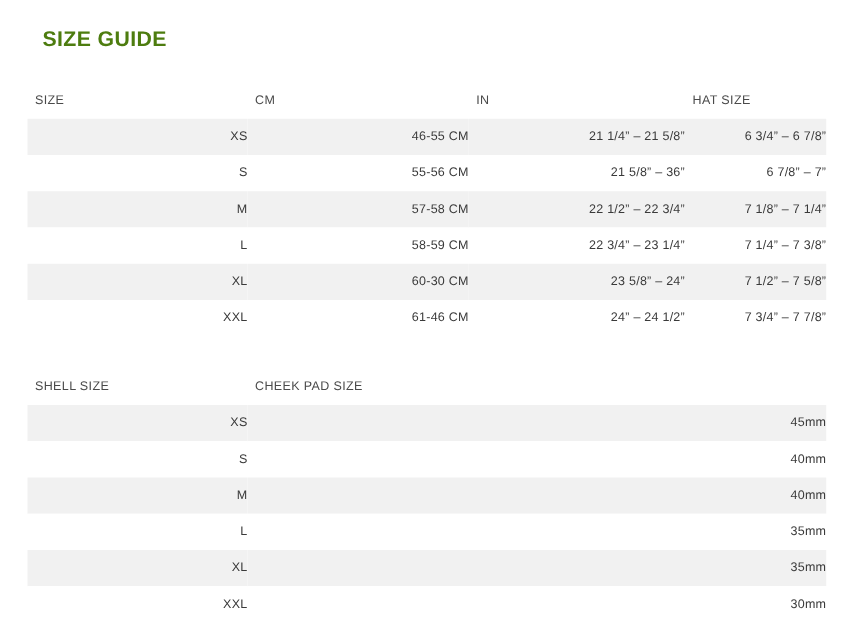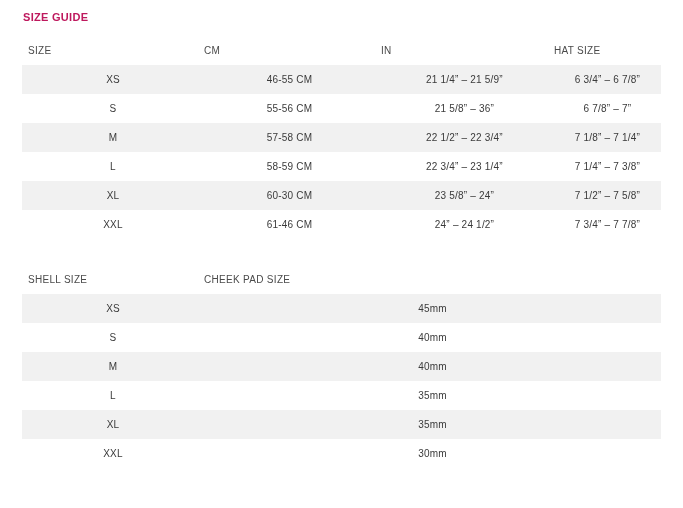--- a/index.html
+++ b/index.html
@@ -15,26 +15,26 @@
     overflow: hidden;
   }
   .page {
     width: 683px;
     height: 508px;
     box-sizing: border-box;
     padding: 0 22px;
     position: relative;
   }
   .page-title {
-    font-size: 11px;
+    font-size: 17px;
     font-weight: bold;
-    color: #be185d;
+    color: #4d7c0f;
     letter-spacing: 0.3px;
     padding: 10px 0 12px 0;
-    margin: 1px;
+    margin: 12px;
   }
   table.size-table {
     width: 639px;
     border-collapse: collapse;
     table-layout: fixed;
     font-size: 10px;
   }
   table.size-table col.c1 { width: 176px; }
   table.size-table col.c2 { width: 177px; }
   table.size-table col.c3 { width: 173px; }
@@ -46,21 +46,21 @@
   table.size-table th {
     text-align: left;
     font-weight: normal;
     color: #4a4a4a;
     padding: 9px 0 9px 6px;
     letter-spacing: 0.3px;
     background: #ffffff;
     border: none;
   }
   table.size-table td {
-    text-align: center;
+    text-align: right;
     color: #3a3a3a;
     padding: 9px 0 9px 6px;
     letter-spacing: 0.2px;
     border: none;
   }
   table.size-table tbody tr.odd td {
     background: #f1f1f1;
   }
   table.size-table tbody tr.even td {
     background: #ffffff;
@@ -88,21 +88,21 @@
         <th>SIZE</th>
         <th>CM</th>
         <th>IN</th>
         <th>HAT SIZE</th>
       </tr>
     </thead>
     <tbody>
       <tr class="odd">
         <td>XS</td>
         <td>46-55 CM</td>
-        <td>21 1/4” – 21 5/9”</td>
+        <td>21 1/4” – 21 5/8”</td>
         <td>6 3/4” – 6 7/8”</td>
       </tr>
       <tr class="even">
         <td>S</td>
         <td>55-56 CM</td>
         <td>21 5/8” – 36”</td>
         <td>6 7/8” – 7”</td>
       </tr>
       <tr class="odd">
         <td>M</td>

